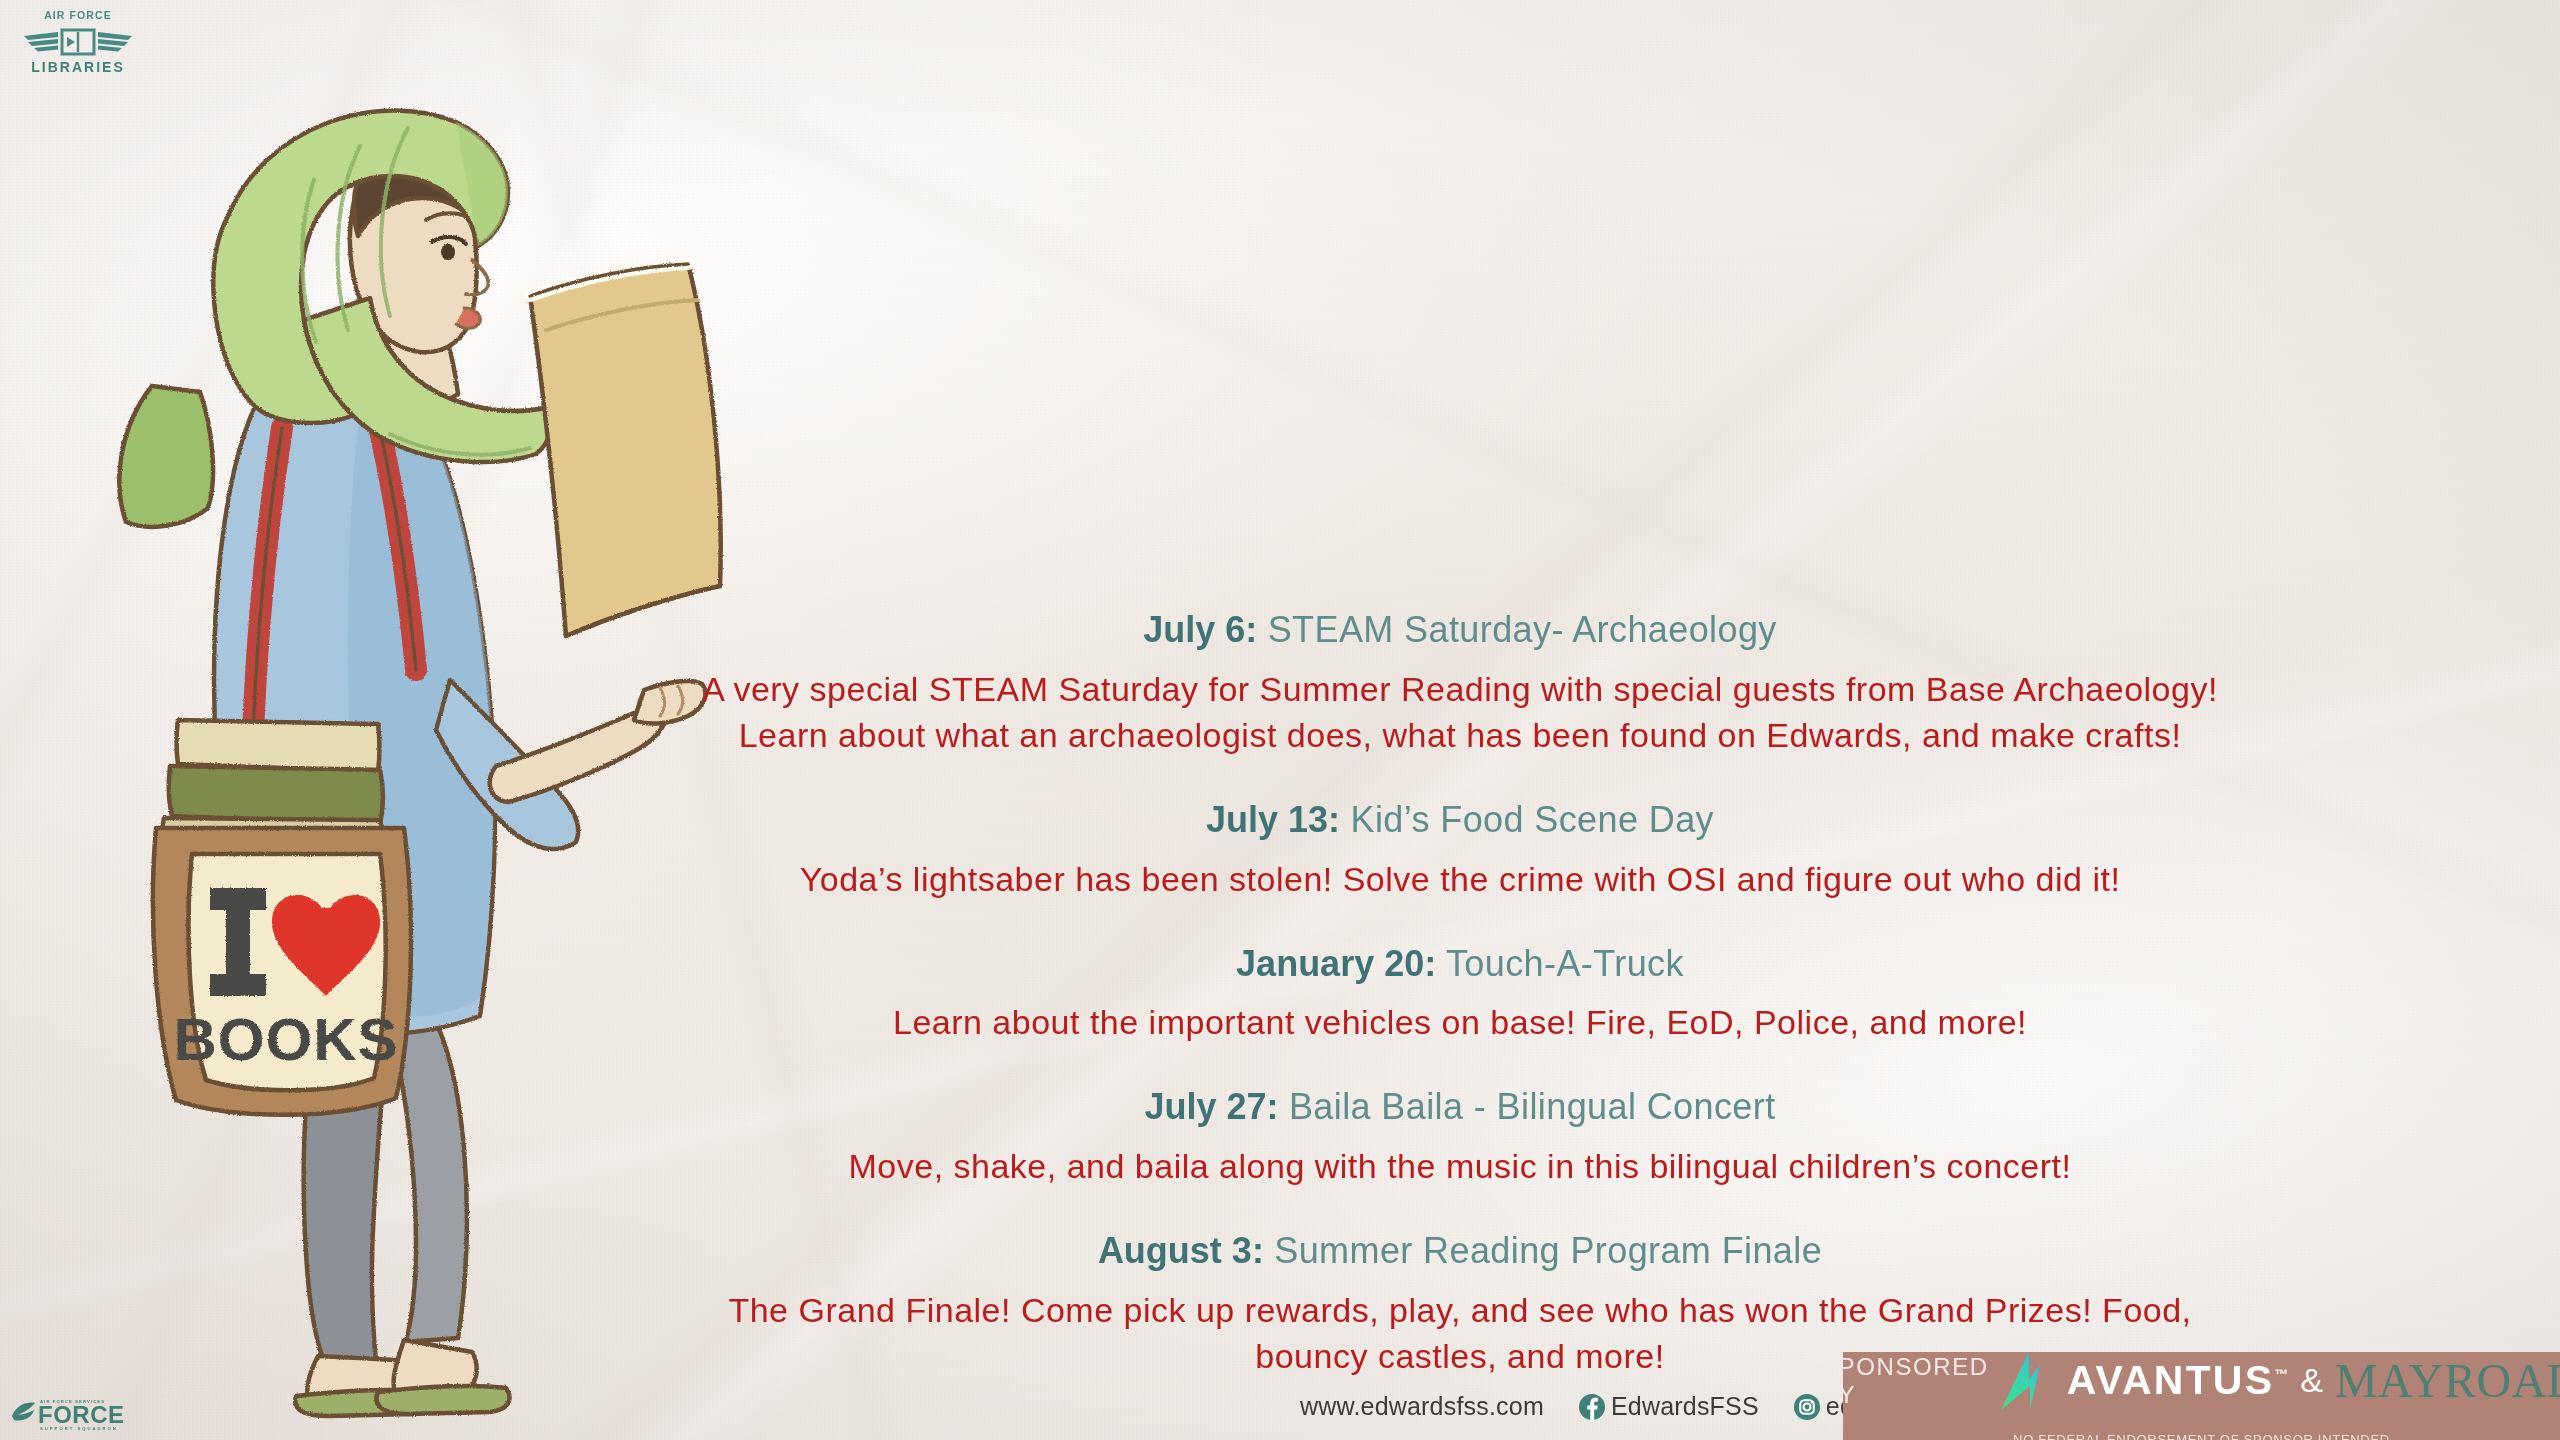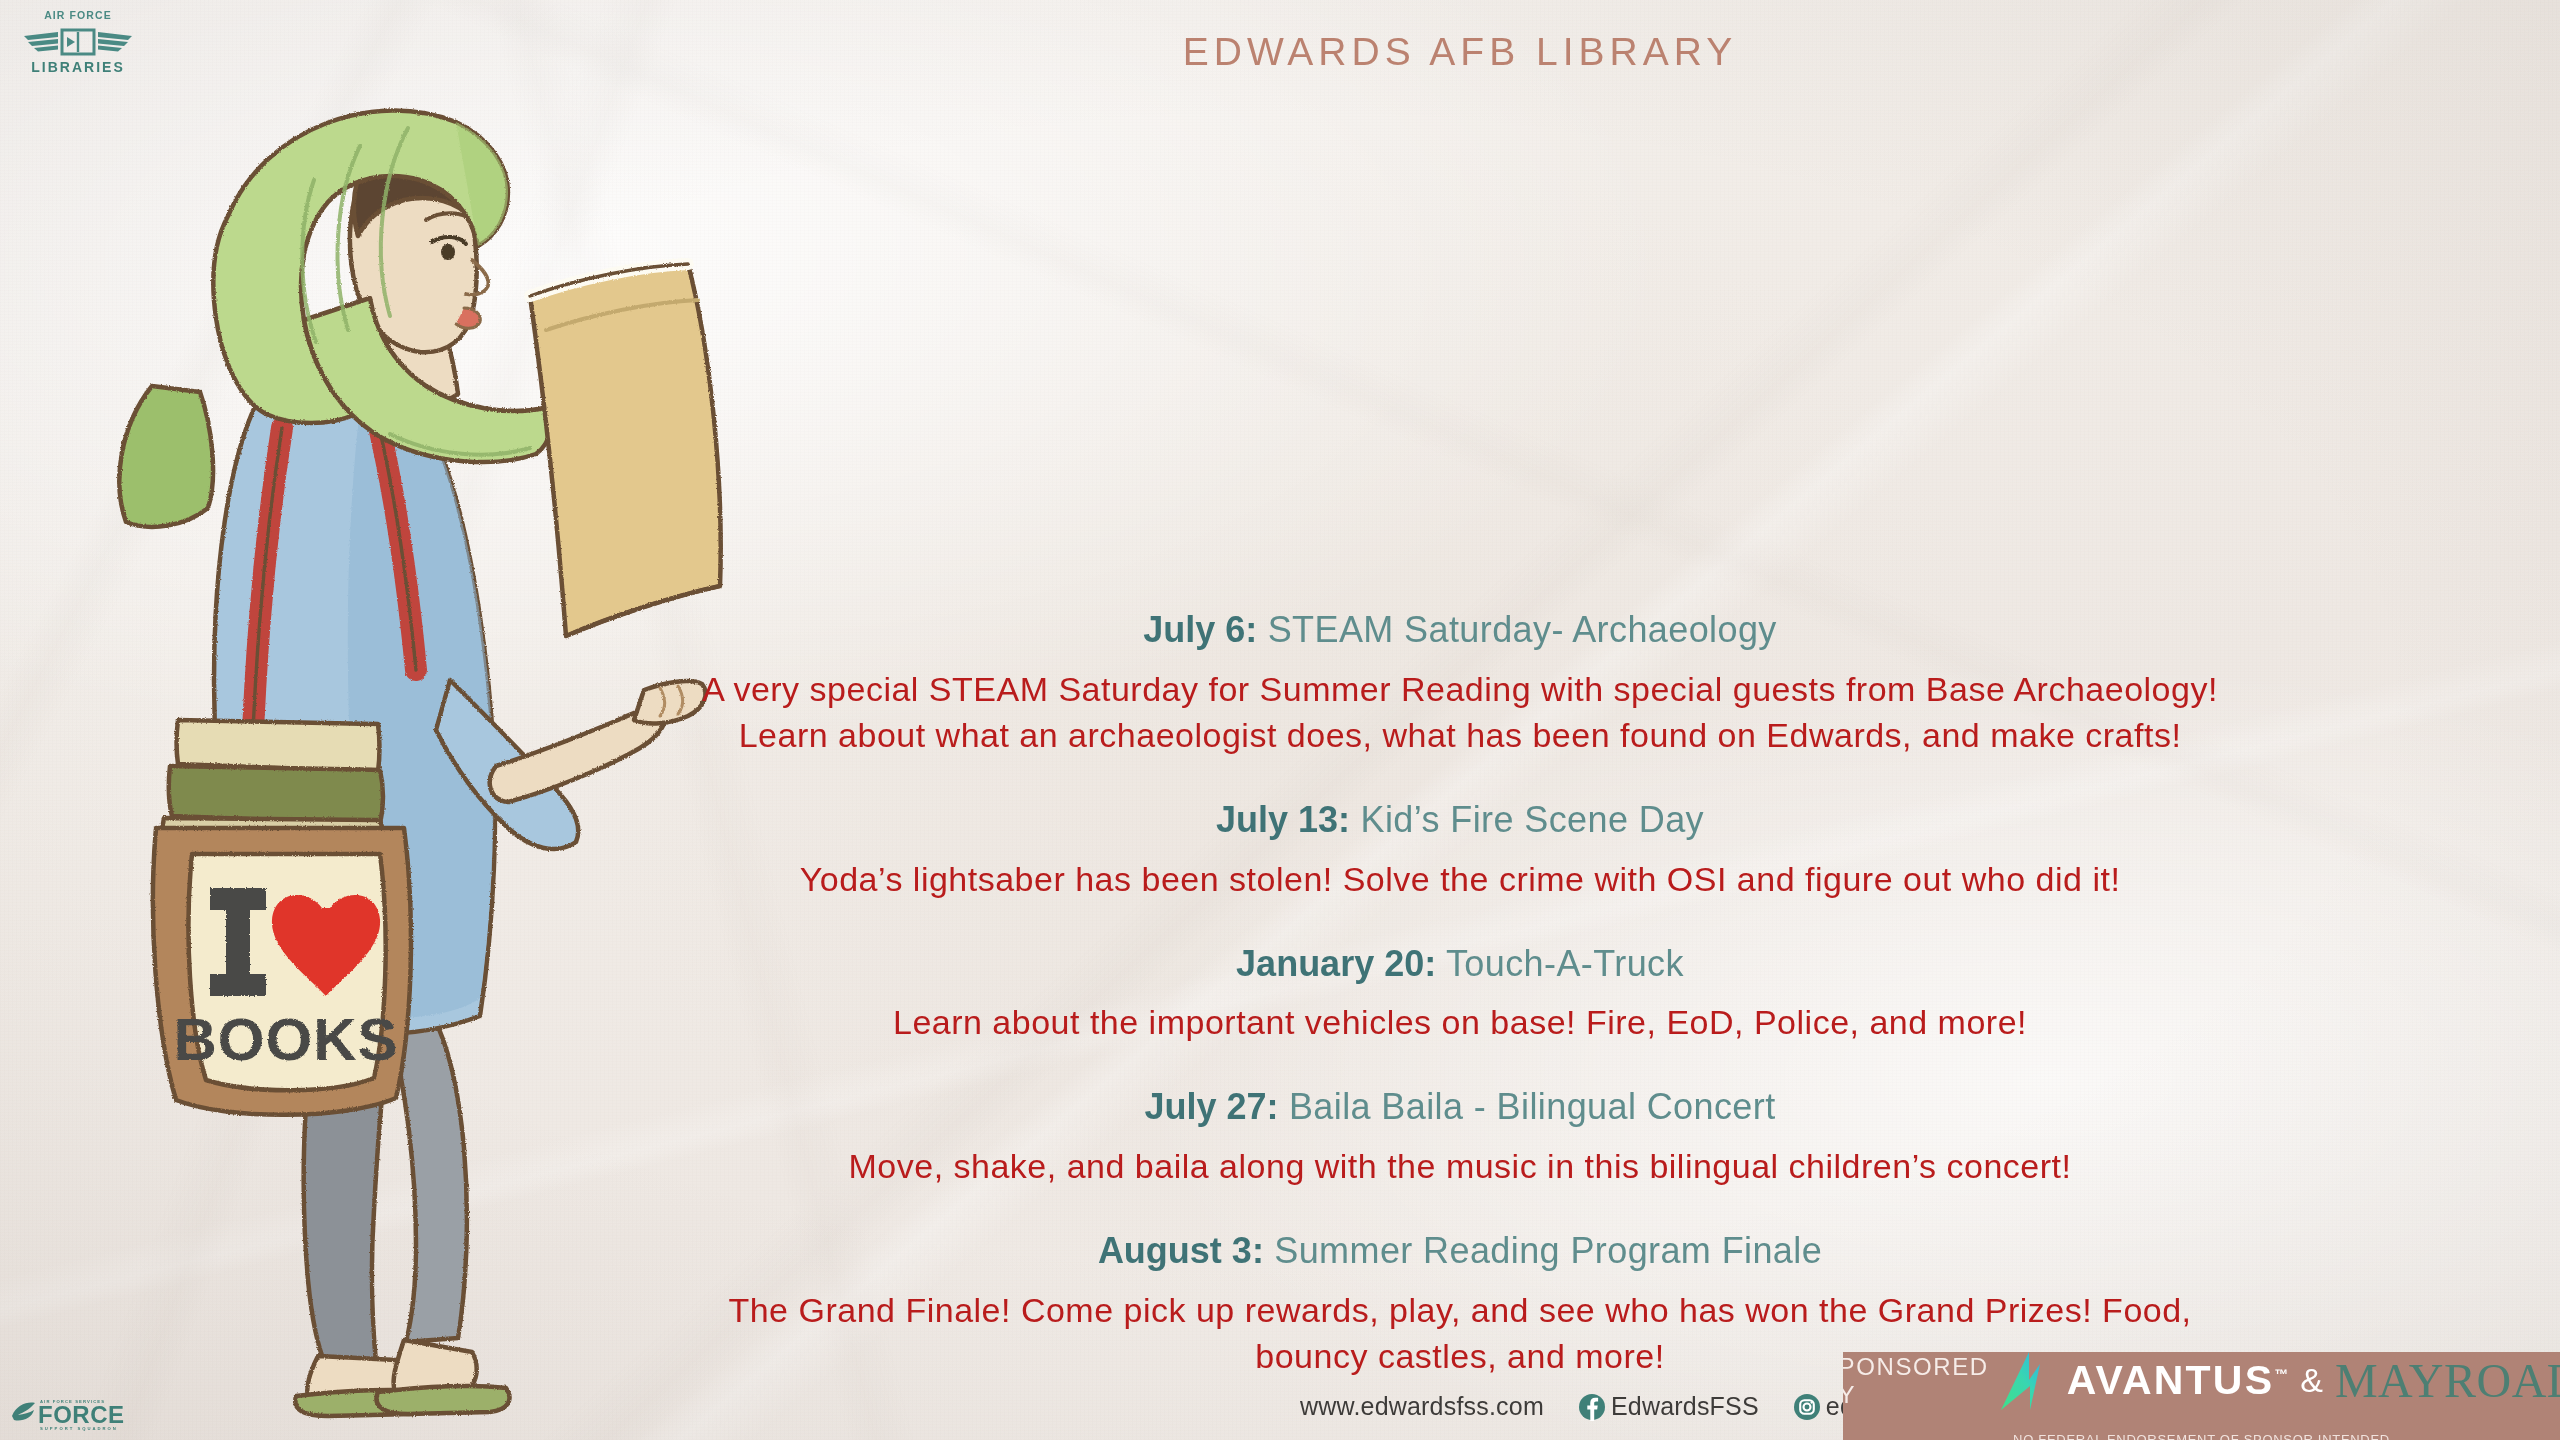--- a/index.html
+++ b/index.html
@@ -422,37 +422,36 @@
         <path d="M470 266 C520 248, 580 236, 628 234" fill="none" stroke="#6b4f35" stroke-width="3.4"></path>
         <path d="M486 300 C534 284, 592 272, 638 270" fill="none" stroke="#c3a96e" stroke-width="4"></path>
         <path d="M506 606 C552 586, 614 566, 660 556" fill="none" stroke="#6b4f35" stroke-width="4"></path>
 
       </g>
     </svg>
   </div>
 
   <div id="content">
 
-    <div id="eyebrow">EDWARDS AFB LIBRARY</div>
 
 
     <div id="events">
 
       <div class="event">
         <div class="event-head">
           <span class="event-date">July 6:</span>
           <span class="event-title">STEAM Saturday- Archaeology</span>
         </div>
         <div class="event-desc">A very special STEAM Saturday for Summer Reading with special guests from Base Archaeology! Learn about what an archaeologist does, what has been found on Edwards, and make crafts!</div>
       </div>
 
       <div class="event">
         <div class="event-head">
           <span class="event-date">July 13:</span>
-          <span class="event-title">Kid’s Fire Scene Day</span>
+          <span class="event-title">Kid’s Food Scene Day</span>
         </div>
         <div class="event-desc">Yoda’s lightsaber has been stolen! Solve the crime with OSI and figure out who did it!</div>
       </div>
 
       <div class="event">
         <div class="event-head">
           <span class="event-date">January 20:</span>
           <span class="event-title">Touch-A-Truck</span>
         </div>
         <div class="event-desc">Learn about the important vehicles on base! Fire, EoD, Police, and more!</div>

